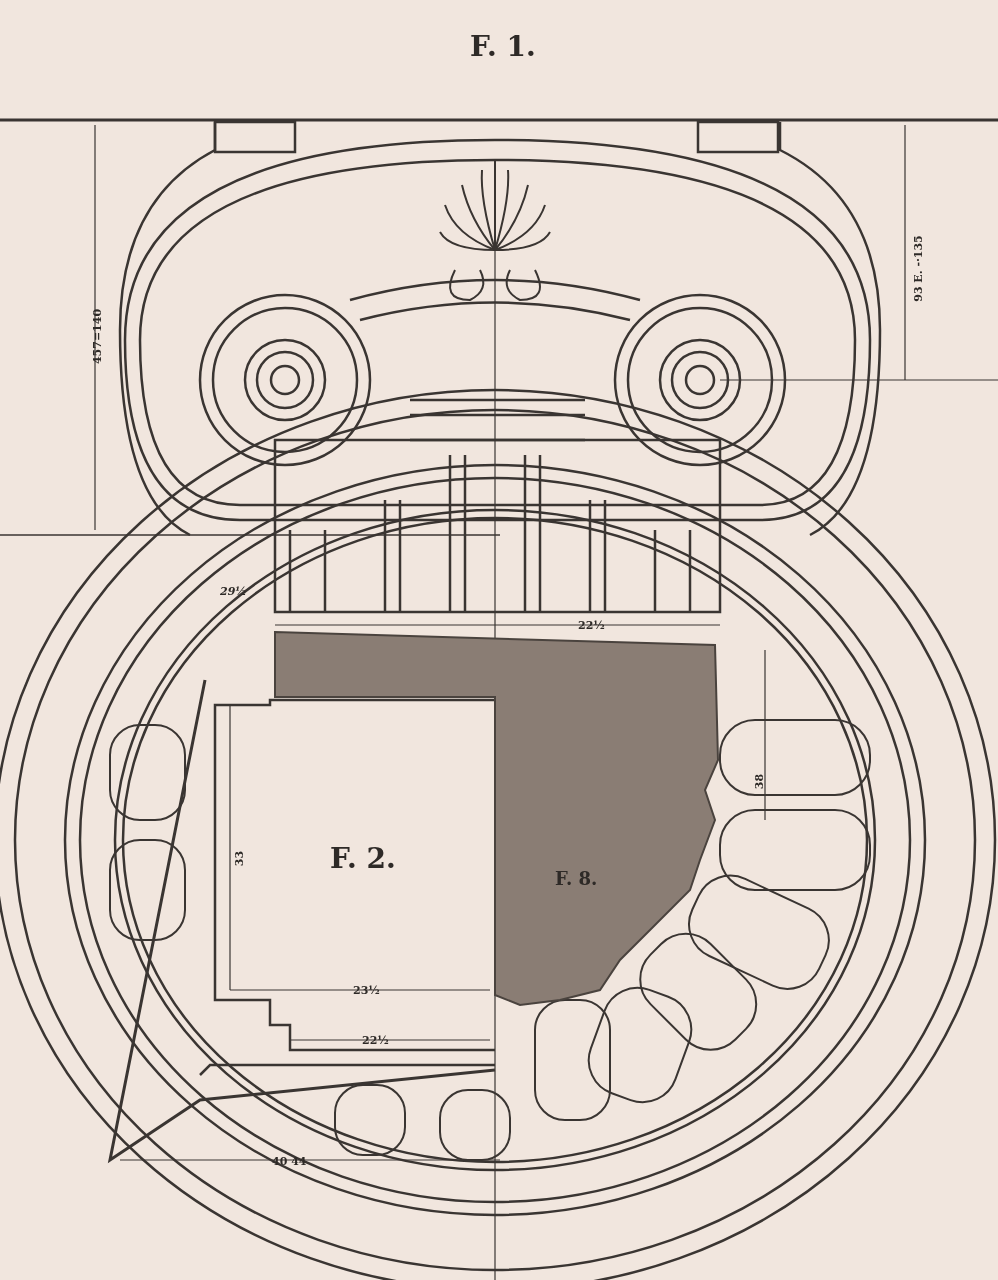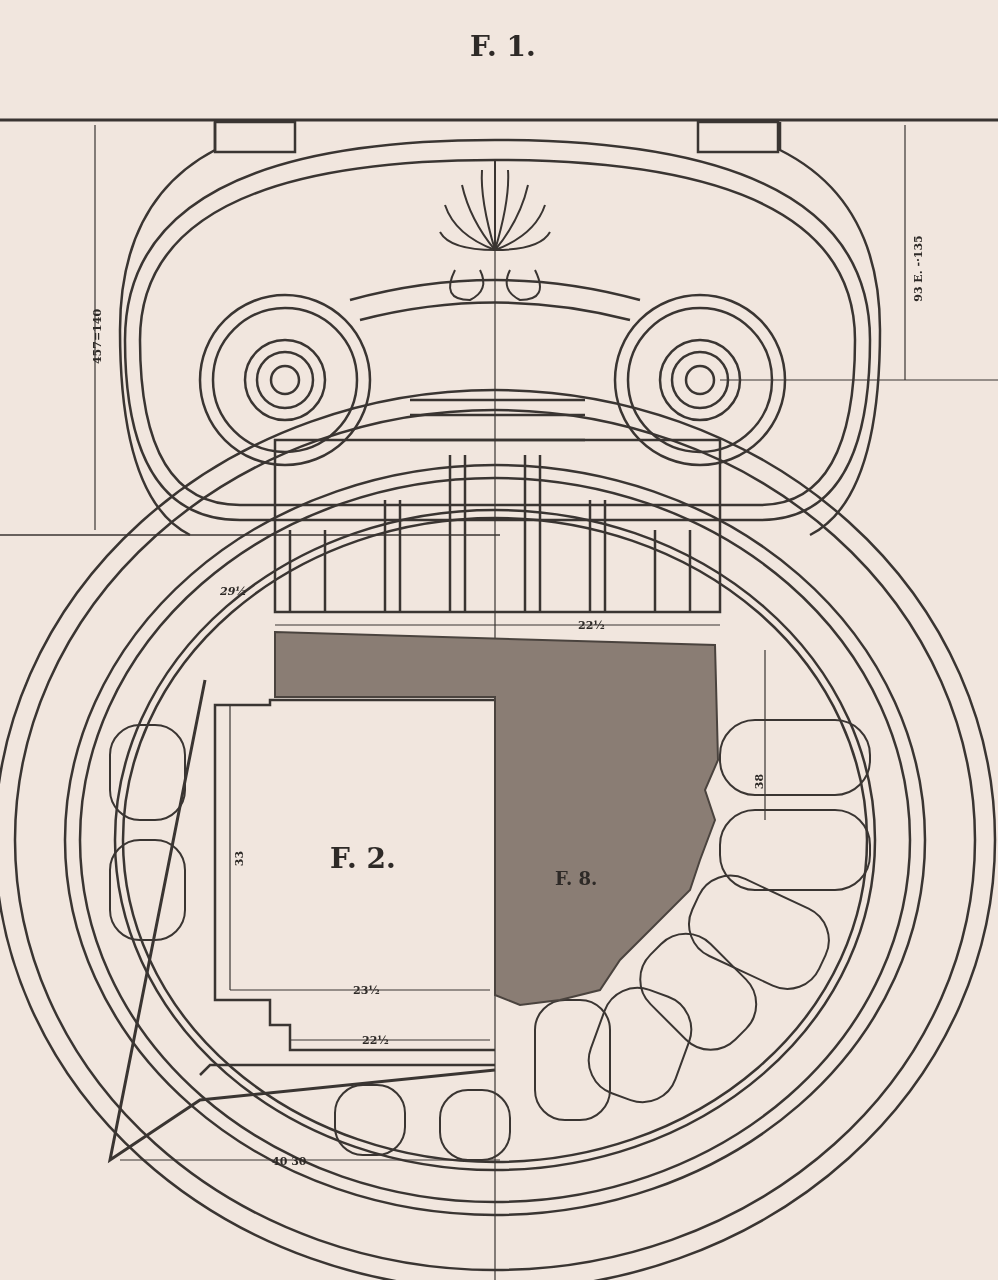--- a/index.html
+++ b/index.html
@@ -132,14 +132,14 @@
 <div class="label fig-title" style="left:330px;top:842px;">F. 2.</div>
 <div class="label" style="left:555px;top:868px;font-size:18px;">F. 8.</div>
 
 <div class="label dim vert" style="left:70px;top:330px;">457=140</div>
 <div class="label dim vert" style="left:885px;top:262px;">93 E. -·135</div>
 <div class="label dim" style="left:220px;top:585px;font-style:italic;">29½</div>
 <div class="label dim" style="left:578px;top:619px;">22½</div>
 <div class="label dim vert" style="left:232px;top:852px;">33</div>
 <div class="label dim" style="left:345px;top:984px;margin-left:8px;">23½</div>
 <div class="label dim" style="left:362px;top:1034px;">22½</div>
-<div class="label dim" style="left:272px;top:1155px;">40 30</div>
+<div class="label dim" style="left:272px;top:1155px;">40 44</div>
 <div class="label dim vert" style="left:752px;top:775px;">38</div>
 
 </body></html>

